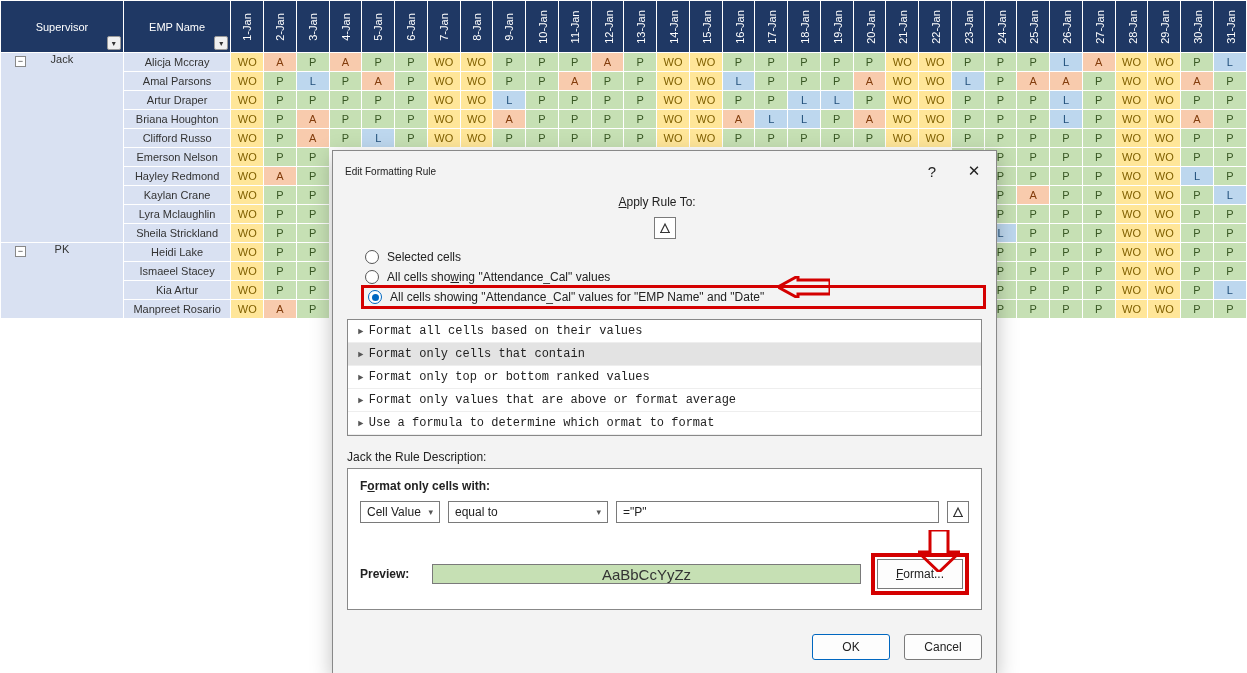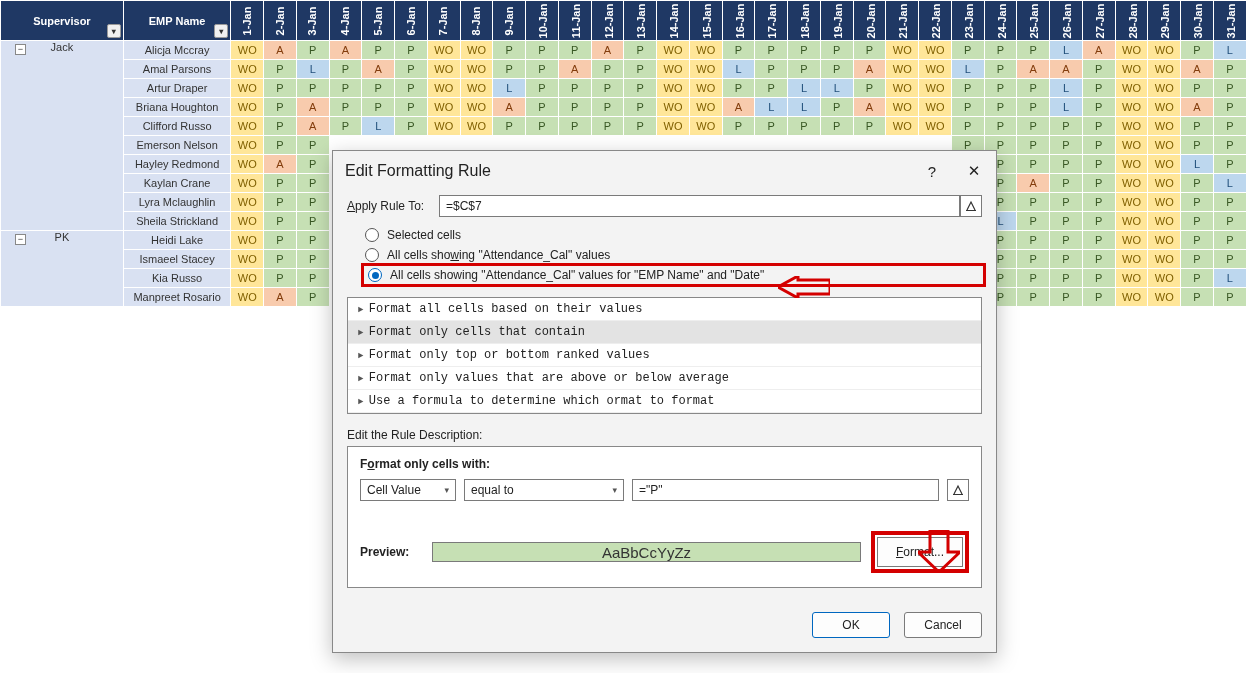--- a/index.html
+++ b/index.html
@@ -20,22 +20,22 @@
   table.pivot th, table.pivot td {
     border: 1px solid #fff;
     text-align: center;
     height: 19px;
     font-size: 11px;
     padding: 0;
   }
   table.pivot thead th {
     background: #1f3864;
     color: #fff;
-    font-weight: bold;
-    height: 40px;
+    font-weight: normal;
+    height: 52px;
     vertical-align: middle;
     position: relative;
   }
   th.sup-head, th.emp-head {
     font-weight: bold;
   }
   th.sup-head { width: 120px; }
   th.emp-head { width: 105px; }
   th.day-head {
     width: 32px;
@@ -103,30 +103,30 @@
     box-shadow: 0 6px 20px rgba(0,0,0,0.25);
     font-size: 12px;
     color: #222;
   }
   .dialog .titlebar {
     display: flex;
     align-items: center;
     justify-content: space-between;
     padding: 8px 10px 6px 12px;
   }
-  .dialog .titlebar .title { font-size: 16px; }
+  .dialog .titlebar .title { font-size: 10px; }
   .dialog .titlebar .controls { display: flex; gap: 18px; align-items: center; }
   .dialog .closebtn, .dialog .helpbtn {
     width: 24px; height: 24px;
     display: flex; align-items: center; justify-content: center;
     font-size: 15px;
     cursor: pointer;
   }
   .dialog .body { padding: 6px 14px 12px 14px; }
-  .row { display: flex; align-items: center; margin-bottom: 8px; gap: 0; }
+  .row { display: flex; align-items: center; margin-bottom: 8px; gap: 8px; flex-direction: column; }
   .lbl { width: 92px; }
   .refinput {
     flex: 1;
     border: 1px solid #7a7a7a;
     background: #fff;
     height: 22px;
     padding: 2px 6px;
     font-size: 12px;
     display: flex;
     align-items: center;
@@ -744,21 +744,21 @@
         <td class="v-P">P</td>
         <td class="v-P">P</td>
         <td class="v-P">P</td>
         <td class="v-P">P</td>
         <td class="v-WO">WO</td>
         <td class="v-WO">WO</td>
         <td class="v-P">P</td>
         <td class="v-P">P</td>
       </tr>
       <tr>
-        <td class="emp-cell">Kia Russo</td>
+        <td class="emp-cell">Kia Artur</td>
         <td class="v-WO">WO</td>
         <td class="v-P">P</td>
         <td class="v-P">P</td>
         <td class="blank"></td>
         <td class="blank"></td>
         <td class="blank"></td>
         <td class="blank"></td>
         <td class="blank"></td>
         <td class="blank"></td>
         <td class="blank"></td>
@@ -825,23 +825,20 @@
   <div class="titlebar">
     <span class="title">Edit Formatting Rule</span>
     <span class="controls">
       <span class="helpbtn">?</span>
       <span class="closebtn">✕</span>
     </span>
   </div>
   <div class="body">
     <div class="row">
       <span class="lbl"><span class="underline-access">A</span>pply Rule To:</span>
-      <div class="refinput">
-          <span>=$C$7</span>
-        </div>
       <div class="refbtn">
         <svg width="12" height="12" viewBox="0 0 12 12">
             <path d="M2 10 L6 2 L10 10" fill="none" stroke="#333" stroke-width="1.2"></path>
             <rect x="1" y="10" width="10" height="1" fill="#333"></rect>
           </svg>
       </div>
     </div>
 
     <div class="radio-group">
       <div class="radio-row">
@@ -855,29 +852,29 @@
       <div class="radio-row boxed">
         <span class="radio checked"></span>
         <span>All cells showing "Attendance_Cal" values for "EMP Name" and "Date"</span>
       </div>
     </div>
 
     <div class="rule-list">
         <div class="item">Format all cells based on their values</div>
         <div class="item selected">Format only cells that contain</div>
         <div class="item">Format only top or bottom ranked values</div>
-        <div class="item">Format only values that are above or below average</div>
+        <div class="item">Format only values that are above or format average</div>
         <div class="item">Use a formula to determine which ormat to format</div>
       </div>
 
-    <div class="section-label">Edit the Rule Description:</div>
+    <div class="section-label">Jack the Rule Description:</div>
     <div class="desc-box">
       <div class="desc-label">F<span class="underline-access">o</span>rmat only cells with:</div>
       <div class="format-row">
-        <div class="combo" style="width:96px">
+        <div class="combo" style="width:80px">
           <span>Cell Value</span>
             <span class="chev">▾</span>
         </div>
         <div class="combo" style="width:160px">
           <span>equal to</span>
             <span class="chev">▾</span>
         </div>
         <div class="refinput" style="flex:1">
             <span>="P"</span>
           </div>

